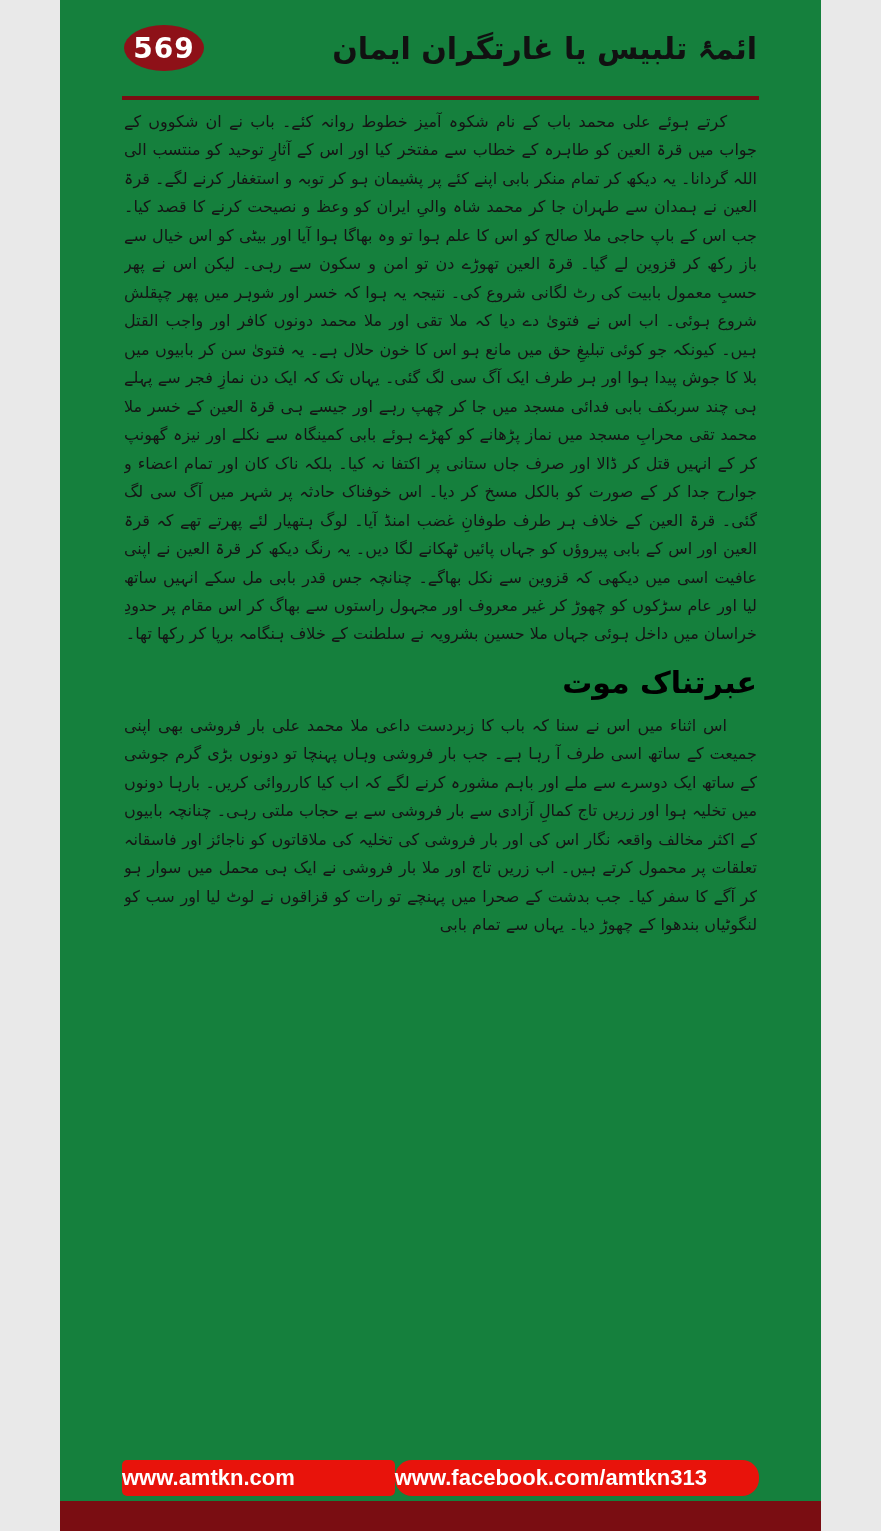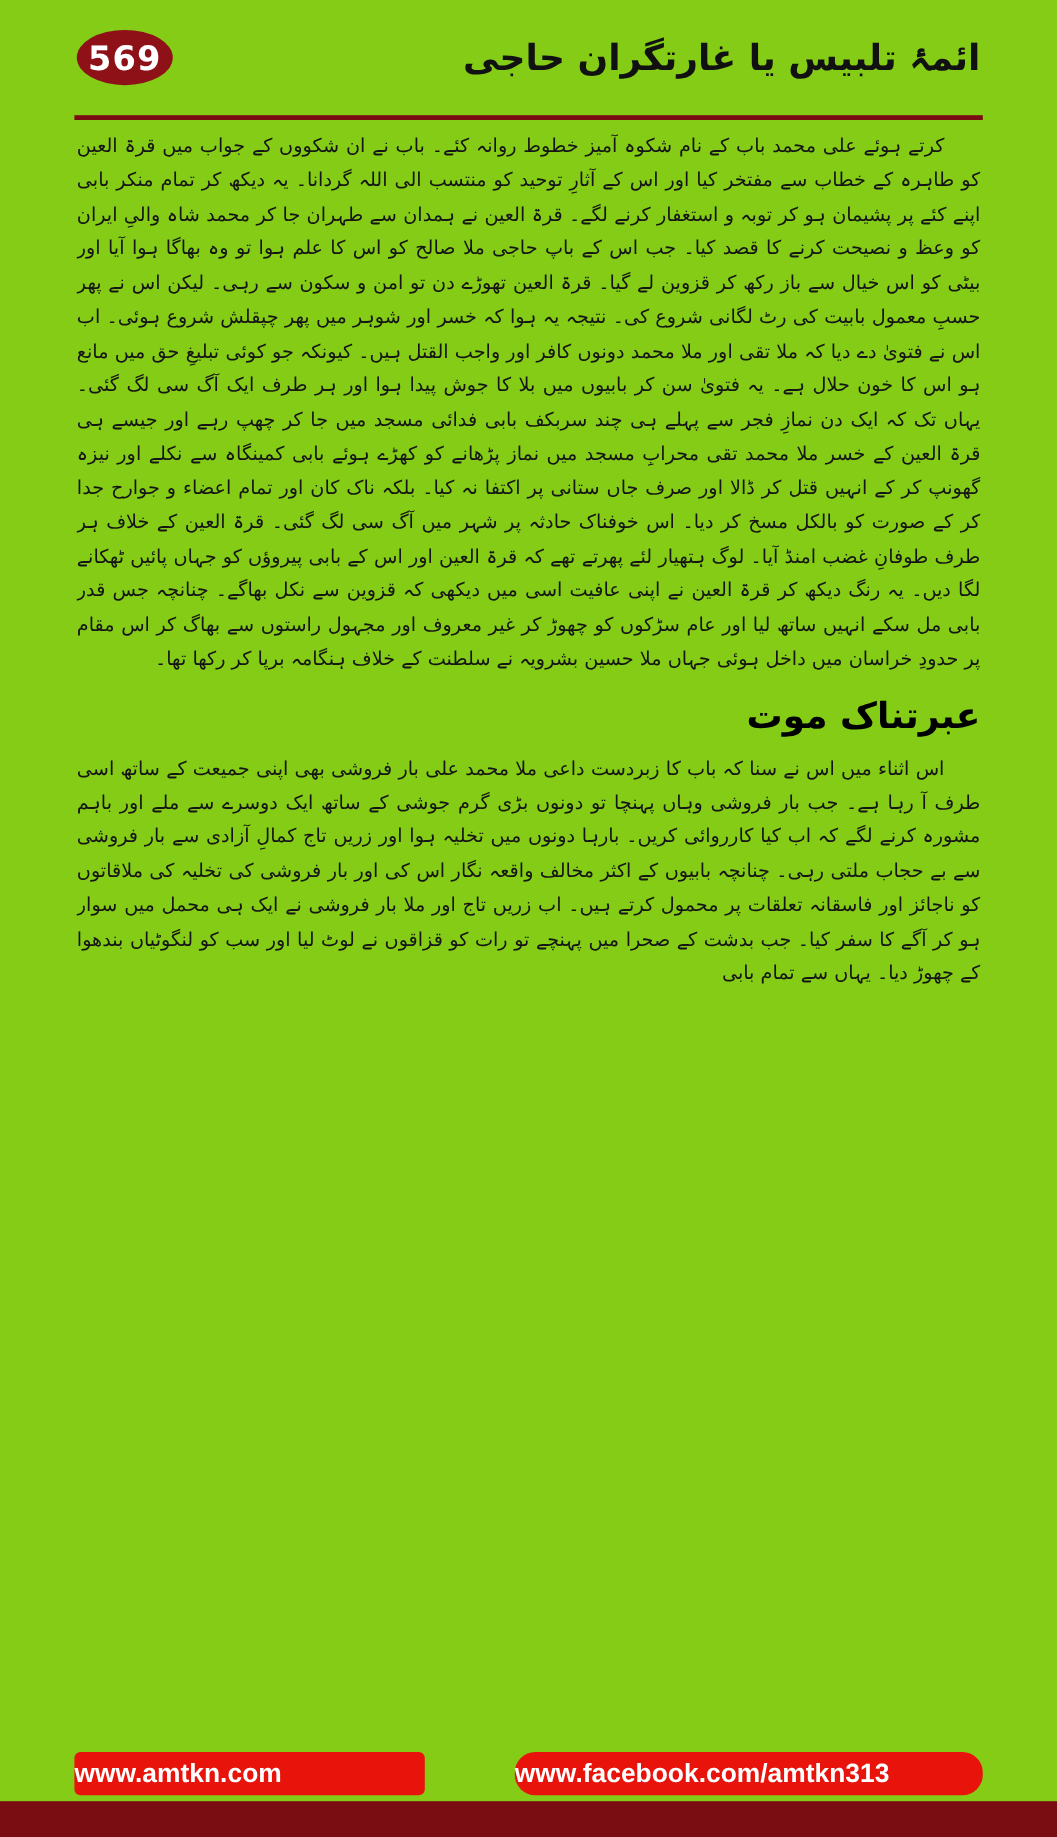--- a/index.html
+++ b/index.html
@@ -1,23 +1,24 @@
 <!DOCTYPE html>
 <html lang="ur" style="--badge: #8e1118; --rule: #7a0d12; --footer-red: #e8130b; --footer-maroon: #7a0d12;"><head>
 <meta charset="utf-8">
 <style>
   html,body{margin:0;padding:0;background:#e9e9e9;}
   .page{
     position:relative;
-    width:881px;height:1531px;
+    width:739px;height:1531px;
     margin:0 auto;
-    background:#84cc16;
+    background:#15803d;
     overflow:hidden;
     font-family:"DejaVu Sans", sans-serif;
     color:#111;
+    padding-left:22px;
   }
   
   .header{
     position:absolute;top:0;left:0;right:0;height:96px;
     display:flex;align-items:center;justify-content:space-between;
     padding:0 64px;box-sizing:border-box;
   }
   .page-badge{
     width:80px;height:46px;
     background:var(--badge,#8e1118);
@@ -86,21 +87,21 @@
 </style>
 </head>
 <body>
 
 <div class="page">
 
   <div class="header">
     <div class="page-badge">
       <span>569</span>
     </div>
-    <h1 class="page-title">ائمۂ تلبیس یا غارتگران حاجی</h1>
+    <h1 class="page-title">ائمۂ تلبیس یا غارتگران ایمان</h1>
   </div>
 
   <div class="header-rule"></div>
 
   <div class="body-text">
     <p class="para">کرتے ہوئے علی محمد باب کے نام شکوہ آمیز خطوط روانہ کئے۔ باب نے ان شکووں کے جواب میں قرۃ العین کو طاہرہ کے خطاب سے مفتخر کیا اور اس کے آثارِ توحید کو منتسب الی اللہ گردانا۔ یہ دیکھ کر تمام منکر بابی اپنے کئے پر پشیمان ہو کر توبہ و استغفار کرنے لگے۔ قرۃ العین نے ہمدان سے طہران جا کر محمد شاہ والیِ ایران کو وعظ و نصیحت کرنے کا قصد کیا۔ جب اس کے باپ حاجی ملا صالح کو اس کا علم ہوا تو وہ بھاگا ہوا آیا اور بیٹی کو اس خیال سے باز رکھ کر قزوین لے گیا۔ قرۃ العین تھوڑے دن تو امن و سکون سے رہی۔ لیکن اس نے پھر حسبِ معمول بابیت کی رٹ لگانی شروع کی۔ نتیجہ یہ ہوا کہ خسر اور شوہر میں پھر چپقلش شروع ہوئی۔ اب اس نے فتویٰ دے دیا کہ ملا تقی اور ملا محمد دونوں کافر اور واجب القتل ہیں۔ کیونکہ جو کوئی تبلیغِ حق میں مانع ہو اس کا خون حلال ہے۔ یہ فتویٰ سن کر بابیوں میں بلا کا جوش پیدا ہوا اور ہر طرف ایک آگ سی لگ گئی۔ یہاں تک کہ ایک دن نمازِ فجر سے پہلے ہی چند سربکف بابی فدائی مسجد میں جا کر چھپ رہے اور جیسے ہی قرۃ العین کے خسر ملا محمد تقی محرابِ مسجد میں نماز پڑھانے کو کھڑے ہوئے بابی کمینگاہ سے نکلے اور نیزہ گھونپ کر کے انہیں قتل کر ڈالا اور صرف جاں ستانی پر اکتفا نہ کیا۔ بلکہ ناک کان اور تمام اعضاء و جوارح جدا کر کے صورت کو بالکل مسخ کر دیا۔ اس خوفناک حادثہ پر شہر میں آگ سی لگ گئی۔ قرۃ العین کے خلاف ہر طرف طوفانِ غضب امنڈ آیا۔ لوگ ہتھیار لئے پھرتے تھے کہ قرۃ العین اور اس کے بابی پیروؤں کو جہاں پائیں ٹھکانے لگا دیں۔ یہ رنگ دیکھ کر قرۃ العین نے اپنی عافیت اسی میں دیکھی کہ قزوین سے نکل بھاگے۔ چنانچہ جس قدر بابی مل سکے انہیں ساتھ لیا اور عام سڑکوں کو چھوڑ کر غیر معروف اور مجہول راستوں سے بھاگ کر اس مقام پر حدودِ خراسان میں داخل ہوئی جہاں ملا حسین بشرویہ نے سلطنت کے خلاف ہنگامہ برپا کر رکھا تھا۔</p>
     <h2 class="section-heading">عبرتناک موت</h2>
     <p class="para">اس اثناء میں اس نے سنا کہ باب کا زبردست داعی ملا محمد علی بار فروشی بھی اپنی جمیعت کے ساتھ اسی طرف آ رہا ہے۔ جب بار فروشی وہاں پہنچا تو دونوں بڑی گرم جوشی کے ساتھ ایک دوسرے سے ملے اور باہم مشورہ کرنے لگے کہ اب کیا کارروائی کریں۔ بارہا دونوں میں تخلیہ ہوا اور زریں تاج کمالِ آزادی سے بار فروشی سے بے حجاب ملتی رہی۔ چنانچہ بابیوں کے اکثر مخالف واقعہ نگار اس کی اور بار فروشی کی تخلیہ کی ملاقاتوں کو ناجائز اور فاسقانہ تعلقات پر محمول کرتے ہیں۔ اب زریں تاج اور ملا بار فروشی نے ایک ہی محمل میں سوار ہو کر آگے کا سفر کیا۔ جب بدشت کے صحرا میں پہنچے تو رات کو قزاقوں نے لوٹ لیا اور سب کو لنگوٹیاں بندھوا کے چھوڑ دیا۔ یہاں سے تمام بابی</p>
   </div>
 

